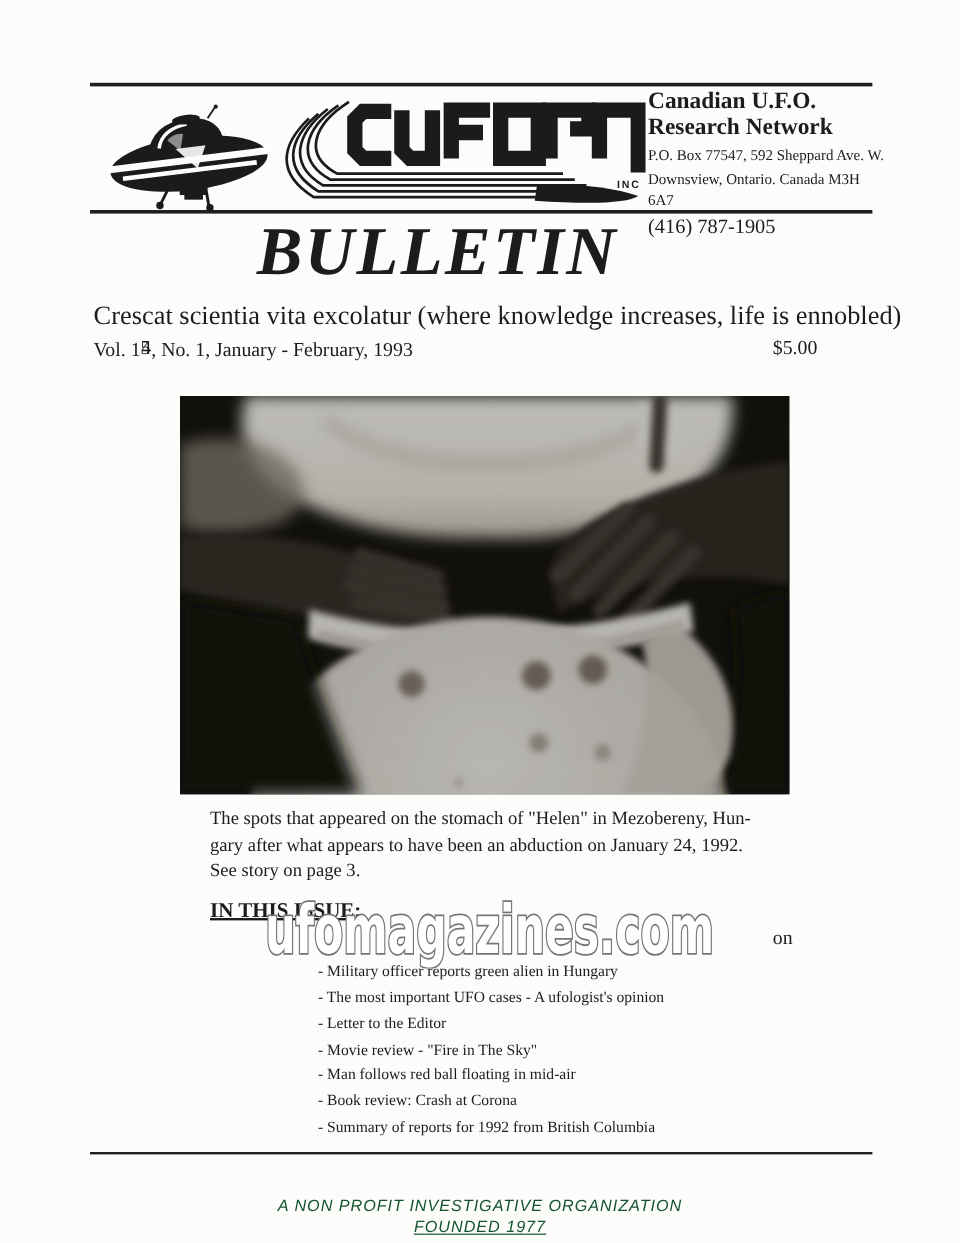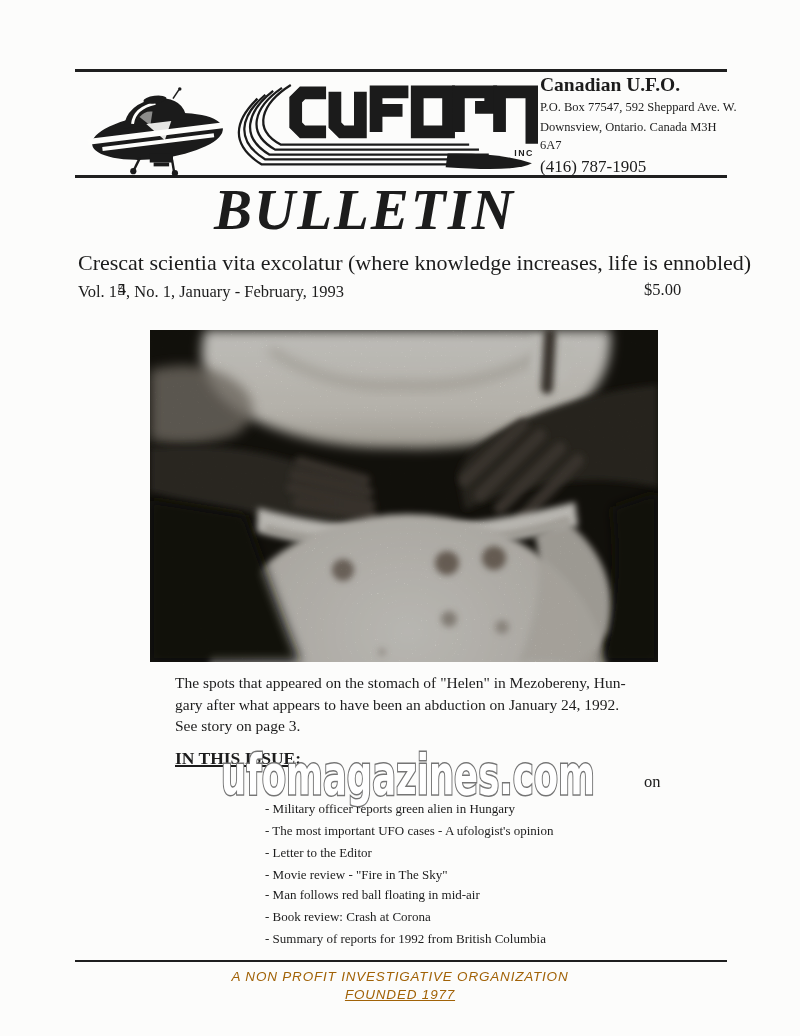--- a/index.html
+++ b/index.html
@@ -34,21 +34,21 @@
             text-decoration:underline;text-decoration-thickness:2px;z-index:1;white-space:nowrap;}
   .watermark{position:absolute;left:211px;top:749px;width:400px;height:58px;z-index:5;}
   .toc-tail{position:absolute;left:604px;top:772px;font-size:16.5px;z-index:1;margin-left:40px;}
   .toc-list{position:absolute;font-size:13px;line-height:22px;white-space:nowrap;z-index:1;}
   .toc1{left:265px;top:798px;}
   .toc2{left:265px;top:884px;}
 
   
   .footer-line{position:absolute;left:0;width:800px;text-align:center;
                font-family:"Liberation Sans", sans-serif;font-style:italic;
-               font-size:13.5px;letter-spacing:0.8px;color:#a16207;white-space:nowrap;}
+               font-size:13.5px;letter-spacing:0.8px;color:#14532d;white-space:nowrap;margin-top:28px;}
   .f1{top:969px;}
   .f2{top:987px;text-decoration:underline;}
 </style>
 </head>
 <body>
 
 <div class="page">
 
   <div class="rule" style="left:75px;top:69px;width:652px;height:3px;"></div>
   <div class="rule" style="left:75px;top:175px;width:652px;height:3px;"></div>
@@ -89,20 +89,21 @@
       <path d="M157,51 V10 H190 M157,29 H184"></path>
       <path d="M199,10 H231 V51 H199 Z"></path>
       <path d="M241,51 V10 H274 V26 H258"></path>
       <path d="M283,51 V10 H316 V63"></path>
     </g>
     <text x="298" y="76" font-family="Liberation Sans, sans-serif" font-size="9" font-weight="bold" letter-spacing="1.5" fill="#1b1b1b">INC</text>
   </svg>
 
   <div class="org-block">
     <div class="org-name">Canadian U.F.O.</div>
+    <div class="org-name">Research Network</div>
     <div class="org-addr">P.O. Box 77547, 592 Sheppard Ave. W.</div>
     <div class="org-addr">Downsview, Ontario. Canada M3H 6A7</div>
     <div class="org-phone">(416) 787-1905</div>
   </div>
 
   <div class="title">BULLETIN</div>
   <div class="motto">Crescat scientia vita excolatur (where knowledge increases, life is ennobled)</div>
   <div class="volline"><span>Vol. 1</span><span class="ovr"><span class="under">4</span><span>5</span></span><span>, No. 1, January - February, 1993</span></div>
   <div class="price">$5.00</div>
 

